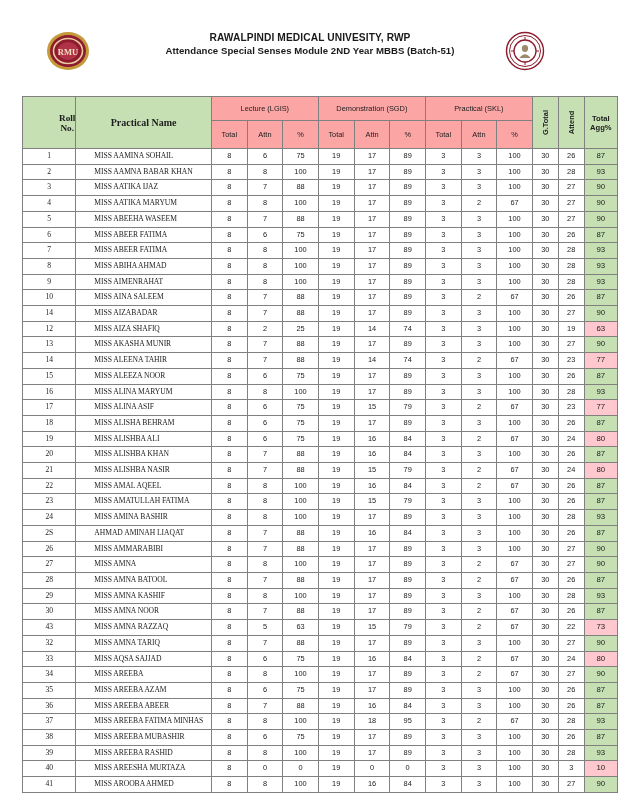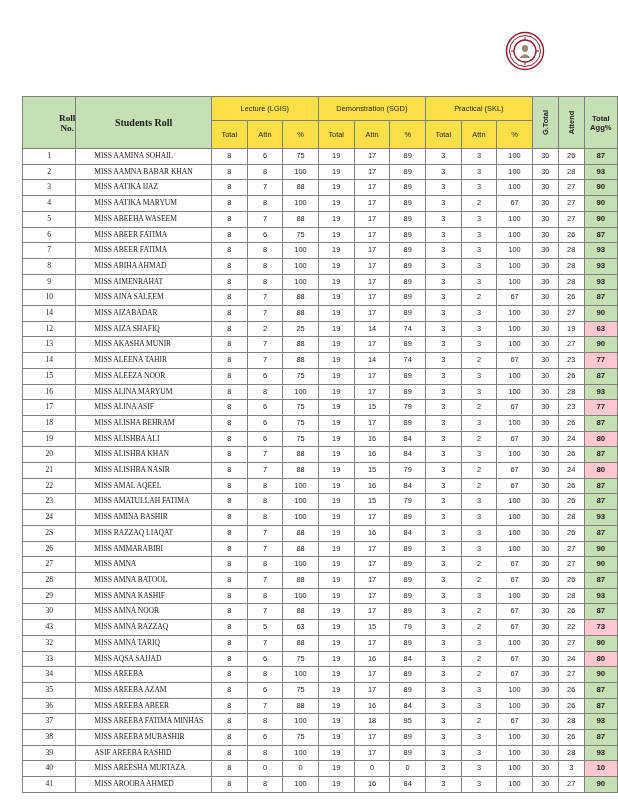--- a/index.html
+++ b/index.html
@@ -30,73 +30,84 @@
   .tbl-wrap{position:absolute;left:22px;top:96px;}
   table{border-collapse:collapse;table-layout:fixed;}
   th,td{
     border:1px solid #808080;
     padding:0;margin:0;
     font-size:7.6px;color:#1c1c1c;
     text-align:center;vertical-align:middle;
     box-sizing:border-box;
   }
   thead th{background:#c6e0b4;font-weight:bold;}
-  thead th.grp,thead th.sub{background:#fde047;font-weight:normal;}
+  thead th.grp,thead th.sub{background:#fca5a5;font-weight:normal;}
   thead th.grp{font-size:7.4px;height:24px;}
   thead th.sub{font-size:7.4px;height:28px;}
   th.rollno,th.sname{font-size:9px;font-weight:bold;}
   th.sname{font-family:"Liberation Serif",serif;font-size:10px;}
   th.rollno{font-family:"Liberation Serif",serif;font-size:9.2px;padding-left:36px;}
   th.agg{font-size:7.6px;font-weight:bold;line-height:9px;}
   th.rot{position:relative;}
   th.rot span{
     display:block;
     transform:rotate(-90deg);
     white-space:nowrap;font-size:7.4px;font-weight:bold;
   }
 
   tbody td{height:14.7px;line-height:14.7px;font-size:7.4px;background:#ffffff;}
   tbody td.roll{font-family:"Liberation Serif",serif;font-size:7.6px;}
   tbody td.name{
     font-family:"Liberation Serif",serif;
     text-align:left;padding-left:18px;font-size:7.6px;
     letter-spacing:-.05px;
   }
-  tbody td.total{font-weight:bold;font-size:7.8px;}
+  tbody td.total{font-weight:normal;font-size:7.8px;}
   tbody td.total.ok{background:#c6e0b4;}
   tbody td.total.low{background:#ffc7ce;}
 
   
   col.c-roll{width:38px;}
   col.c-name{width:140px;}
   col.c-num{width:37px;}
   col.c-gt{width:26px;}
   col.c-at{width:26px;}
   col.c-agg{width:34px;}
 </style>
 </head>
 <body>
 
 <div class="page">
 
   <div class="header">
 
+    <div class="logo logo-left">
+      <svg width="46" height="46" viewBox="0 0 46 46">
+        <ellipse cx="23" cy="23" rx="21" ry="19" fill="#c49a3a"></ellipse>
+        <ellipse cx="23" cy="23" rx="18" ry="16" fill="#8d1b2d"></ellipse>
+        <ellipse cx="23" cy="23" rx="14.5" ry="12.5" fill="none" stroke="#e8c9a0" stroke-width="1.6"></ellipse>
+        <ellipse cx="23" cy="23" rx="10.5" ry="9" fill="#b03246"></ellipse>
+        <text x="23" y="26.5" font-family="Liberation Serif, serif" font-size="8.5" fill="#f3dfc2" text-anchor="middle" font-weight="bold">RMU</text>
+      </svg>
+    </div>
 
     <div class="logo logo-right">
       <svg width="46" height="46" viewBox="0 0 46 46">
         <circle cx="23" cy="23" r="18.5" fill="none" stroke="#8d1b2d" stroke-width="1.4"></circle>
         <circle cx="23" cy="23" r="15.5" fill="none" stroke="#8d1b2d" stroke-width="1"></circle>
         <circle cx="23" cy="23" r="11" fill="#ffffff" stroke="#8d1b2d" stroke-width="1.3"></circle>
         <ellipse cx="23" cy="20.5" rx="3.1" ry="3.4" fill="#9c8b6a"></ellipse>
         <path d="M17.5 30 Q23 22.5 28.5 30 Z" fill="#9c8b6a"></path>
         <path d="M23 12 L23 9 M23 34 L23 37 M12 23 L9 23 M34 23 L37 23" stroke="#8d1b2d" stroke-width="1"></path>
       </svg>
     </div>
 
     <div class="titles">
+      <div class="t-line1">RAWALPINDI MEDICAL UNIVESITY, RWP</div>
+      <div class="t-line3">Attendance  Special Senses  Module  2ND Year MBBS (Batch-51)</div>
     </div>
   </div>
 
   <div class="tbl-wrap">
     <table>
       <colgroup>
         <col class="c-roll">
           <col class="c-name">
         <col class="c-num">
           <col class="c-num">
@@ -110,21 +121,21 @@
         <col class="c-gt">
           <col class="c-at">
           <col class="c-agg">
       </colgroup>
       <thead>
         <tr>
           <th class="rollno" rowspan="2">
             <div>Roll</div>
             <div>No.</div>
           </th>
-          <th class="sname" rowspan="2">Students Roll</th>
+          <th class="sname" rowspan="2">Practical Name</th>
           <th class="grp" colspan="3">Lecture (LGIS)</th>
           <th class="grp" colspan="3">Demonstration (SGD)</th>
           <th class="grp" colspan="3">Practical  (SKL)</th>
           <th class="rot" rowspan="2">
             <span>G.Total</span>
           </th>
           <th class="rot" rowspan="2">
             <span>Attend</span>
           </th>
           <th class="agg" rowspan="2">
@@ -524,21 +535,21 @@
             <td>89</td>
             <td>3</td>
             <td>3</td>
             <td>100</td>
             <td>30</td>
             <td>28</td>
             <td class="total ok">93</td>
           </tr>
           <tr>
             <td class="roll">2S</td>
-            <td class="name">MISS RAZZAQ LIAQAT</td>
+            <td class="name">AHMAD AMINAH LIAQAT</td>
             <td>8</td>
             <td>7</td>
             <td>88</td>
             <td>19</td>
             <td>16</td>
             <td>84</td>
             <td>3</td>
             <td>3</td>
             <td>100</td>
             <td>30</td>
@@ -748,21 +759,21 @@
             <td>89</td>
             <td>3</td>
             <td>3</td>
             <td>100</td>
             <td>30</td>
             <td>26</td>
             <td class="total ok">87</td>
           </tr>
           <tr>
             <td class="roll">39</td>
-            <td class="name">ASIF AREEBA RASHID</td>
+            <td class="name">MISS AREEBA RASHID</td>
             <td>8</td>
             <td>8</td>
             <td>100</td>
             <td>19</td>
             <td>17</td>
             <td>89</td>
             <td>3</td>
             <td>3</td>
             <td>100</td>
             <td>30</td>

